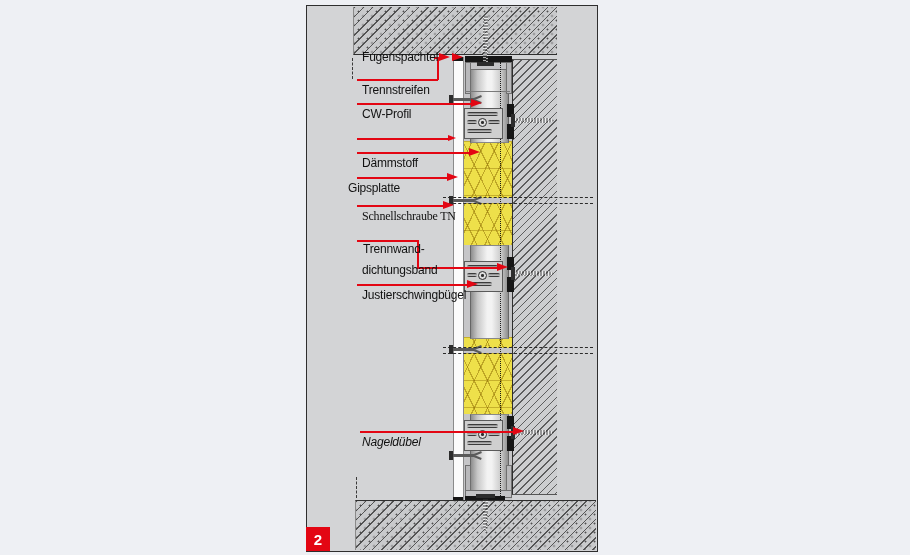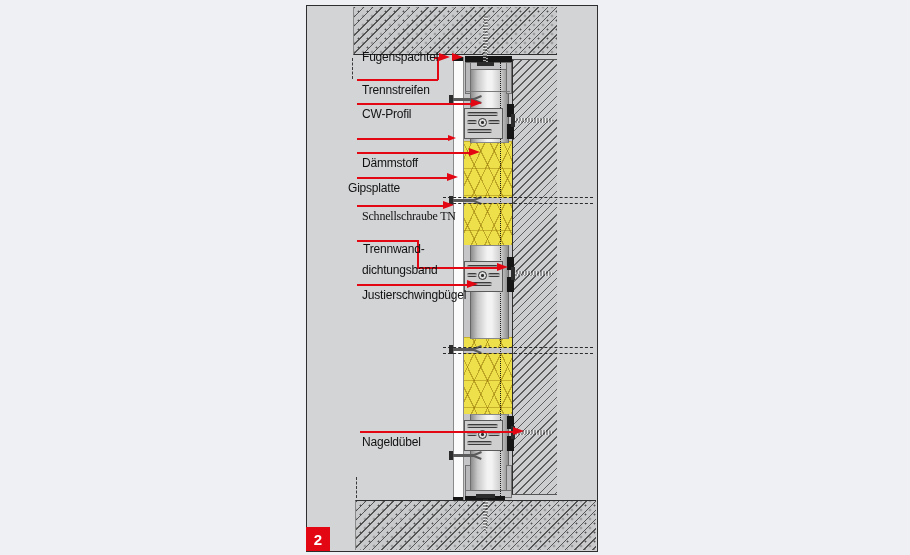--- a/index.html
+++ b/index.html
@@ -207,16 +207,16 @@
 
   <div class="abs lbl" style="left:362px;top:51px;">Fugenspachtel</div>
   <div class="abs lbl" style="left:362px;top:84px;">Trennstreifen</div>
   <div class="abs lbl" style="left:362px;top:108px;">CW-Profil</div>
   <div class="abs lbl" style="left:362px;top:157px;">Dämmstoff</div>
   <div class="abs lbl" style="left:348px;top:182px;">Gipsplatte</div>
   <div class="abs lbl" style="left:362px;top:210px;font-family:Liberation Serif, serif;">Schnellschraube TN</div>
   <div class="abs lbl" style="left:351px;top:243px;margin-left:12px;">Trennwand-</div>
   <div class="abs lbl" style="left:362px;top:264px;">dichtungsband</div>
   <div class="abs lbl" style="left:362px;top:289px;">Justierschwingbügel</div>
-  <div class="abs lbl" style="left:362px;top:436px;">Nageldübel</div>
+  <div class="abs lbl" style="left:362px;top:436px;font-style:italic;">Nageldübel</div>
 
   <div id="badge" class="abs" style="left:306px;top:527px;width:24px;height:24px;">2</div>
 </div>
 
 </body></html>

